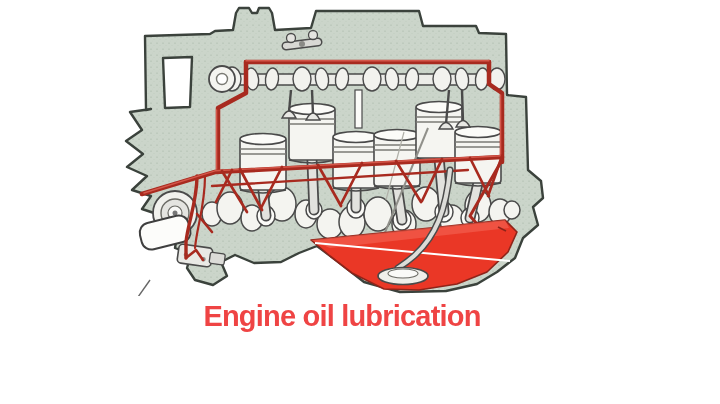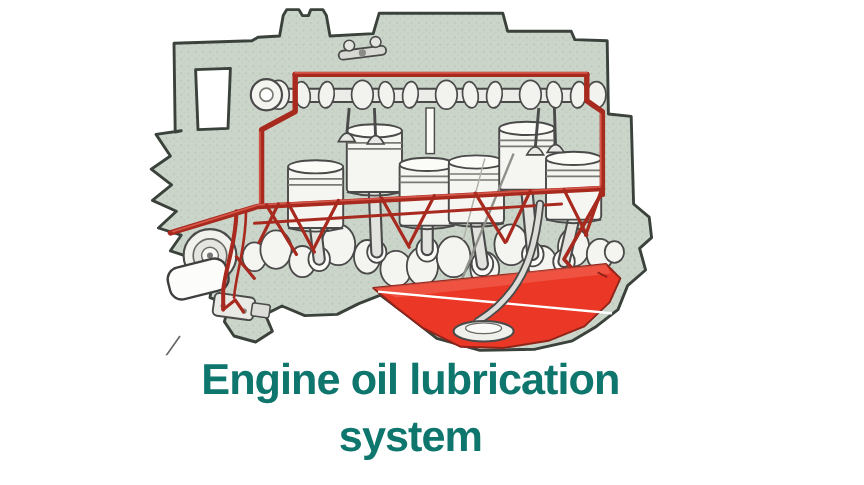--- a/index.html
+++ b/index.html
@@ -3,21 +3,21 @@
 <meta charset="utf-8">
 <style>
   html,body{margin:0;padding:0;background:#fff;}
   .stage{
     position:relative;width:720px;height:404px;background:#ffffff;overflow:hidden;
     font-family:"Liberation Sans", sans-serif;
   }
   .diagram-wrap{position:absolute;left:0;top:0;width:720px;height:296px;}
   .caption{
     position:absolute;left:0;top:292px;width:684px;text-align:center;
-    color:#0f766e;font-weight:700;font-size:36px;line-height:48px;letter-spacing:-0.8px;
+    color:#ef4444;font-weight:700;font-size:29px;line-height:48px;letter-spacing:-0.8px;
   }
 </style>
 </head>
 <body>
 
 <div class="stage">
 
   <div class="diagram-wrap">
   <svg width="720" height="296" viewBox="0 0 720 296" xmlns="http://www.w3.org/2000/svg">
     <defs>
@@ -250,16 +250,15 @@
       <path d="M 450,170 C 446,210 436,236 414,256 C 406,263 401,266 398,268" stroke="#4a4a4a" stroke-width="7" stroke-linecap="round"></path>
       <path d="M 450,170 C 446,210 436,236 414,256 C 406,263 401,266 398,268" stroke="#dcdcd8" stroke-width="4" stroke-linecap="round"></path>
       <ellipse cx="403" cy="276" rx="25" ry="8.5" fill="#efefeb" stroke="#4a4a4a" stroke-width="1.7"></ellipse>
       <ellipse cx="403" cy="273.5" rx="15" ry="4.5" fill="#fafaf8" stroke="#6a6a64" stroke-width="1.1"></ellipse>
     </g>
   </svg>
   </div>
 
   <div class="caption">
     <div>Engine oil lubrication</div>
-    <div>system</div>
   </div>
 
 </div>
 
 </body></html>

